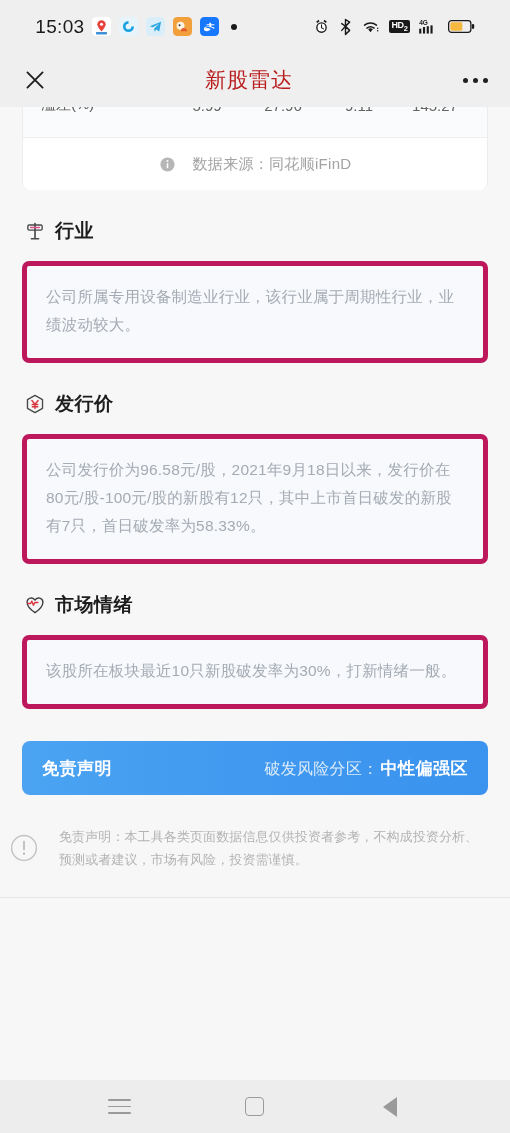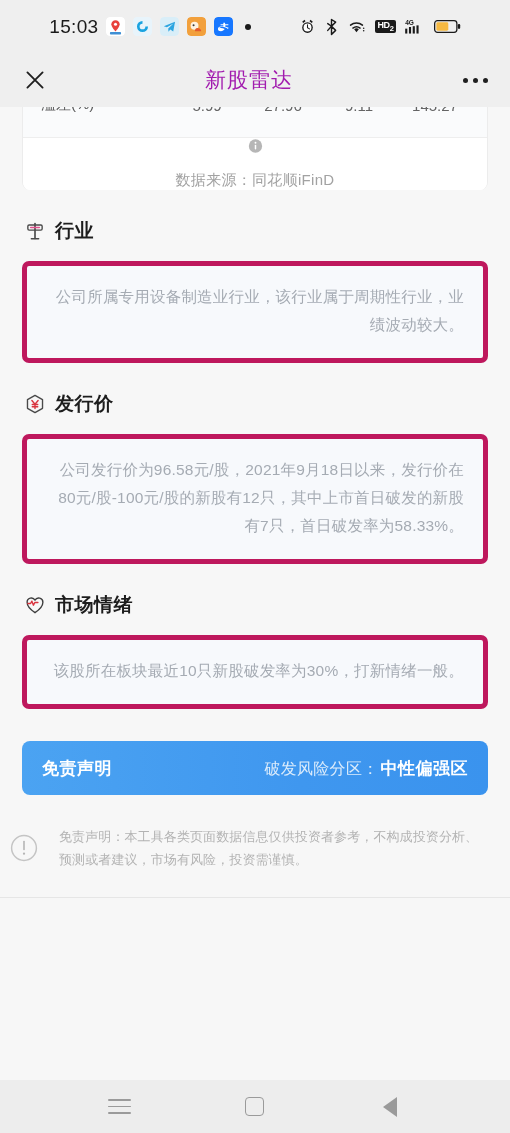--- a/index.html
+++ b/index.html
@@ -7,21 +7,21 @@
     width:510px; height:1133px;
     font-family:"Liberation Sans","DejaVu Sans",sans-serif;
     background:#ededed;
     overflow:hidden;
   }
   .phone { width:510px; height:1133px; display:flex; flex-direction:column; background:#f0f0f0; }
 
   
   .statusbar {
     height:53px; flex:0 0 53px; background:#efefef;
-    display:flex; align-items:center; justify-content:center; gap:0;
+    display:flex; align-items:center; justify-content:center; gap:14px;
     padding:0 16px;
   }
   .sb-left { display:flex; align-items:center; gap:8px; }
   .sb-time { font-size:19px; color:#1a1a1a; letter-spacing:.3px; font-weight:400; }
   .appicon { width:19px; height:19px; border-radius:4px; display:block; }
   .dot-small { width:6px; height:6px; border-radius:50%; background:#1a1a1a; margin-left:4px; }
   .sb-gap { width:48px; }
   .sb-right { display:flex; align-items:center; gap:9px; }
   .sb-right svg { display:block; }
   .hd2 {
@@ -30,21 +30,21 @@
   }
 
   
   .header {
     height:54px; flex:0 0 54px; background:#efefef;
     display:flex; align-items:center; padding:0 22px; position:relative;
   }
   .hdr-close { width:26px; height:26px; cursor:pointer; }
   .hdr-title {
     position:absolute; left:0; right:12px; text-align:center;
-    font-size:21px; color:#a21caf; font-weight:500; letter-spacing:1px;
+    font-size:21px; color:#b91c1c; font-weight:500; letter-spacing:1px;
     pointer-events:none;
   }
   .hdr-more { margin-left:auto; display:flex; gap:5px; align-items:center; cursor:pointer; z-index:2; }
   .hdr-more i { width:5px; height:5px; border-radius:50%; background:#1f1f1f; display:block; }
 
   
   .content { flex:1 1 auto; background:#f7f7f7; overflow:hidden; position:relative; }
 
   
   .table-card {
@@ -60,26 +60,25 @@
     font-size:15px; color:#3d3d3d; white-space:nowrap;
     transform:translateY(-10px); opacity:.85;
   }
   .trc-cell.lbl { width:128px; font-weight:500; }
   .trc-cell.val { flex:1; text-align:center; color:#4a4a4a; }
   .table-spacer { height:13px; background:#fafbfc; }
   .src-row {
     border-top:1px solid #eeeeee; height:53px;
     display:flex; align-items:center; justify-content:center; gap:17px;
     background:#fff;
-    flex-direction:column;
   }
   .src-text { font-size:15px; color:#a2a2a2; letter-spacing:.3px; }
 
   
-  .section { margin:0 22px; padding-top:28px;text-align:right; }
+  .section { margin:0 22px; padding-top:28px; }
   .sec-head { display:flex; align-items:center; gap:9px; padding-left:2px; margin-bottom:17px; }
   .sec-title { font-size:19px; color:#1d1d1d; font-weight:bold; letter-spacing:.5px; }
   .sec-box {
     background:#f7f9fc; border:5px solid #be185d; border-radius:7px;
     padding:17px 19px 19px 19px;
   }
   .sec-text { font-size:15.5px; line-height:28px; color:#a5abb3; letter-spacing:.2px; }
 
   
   .concl { margin:32px 22px 0 22px; border-radius:8px; overflow:hidden; }

